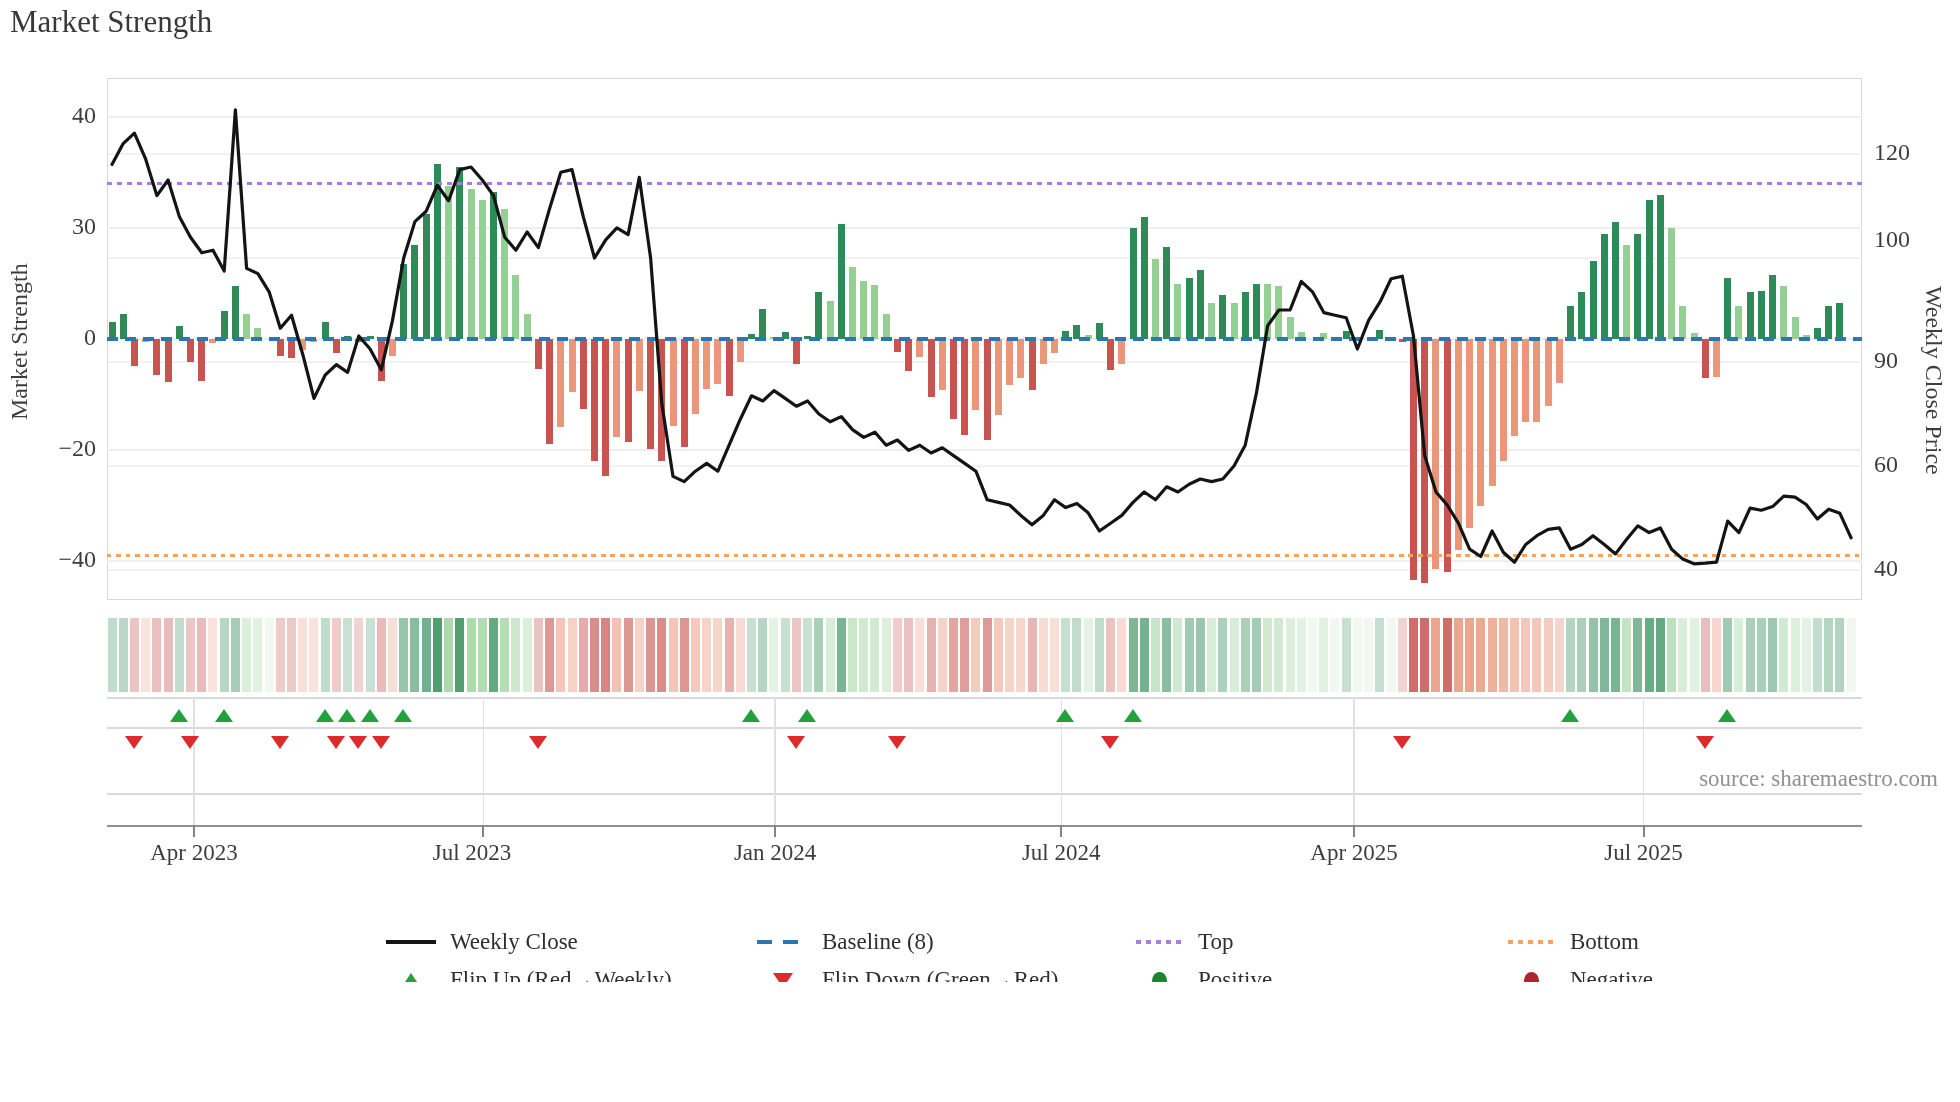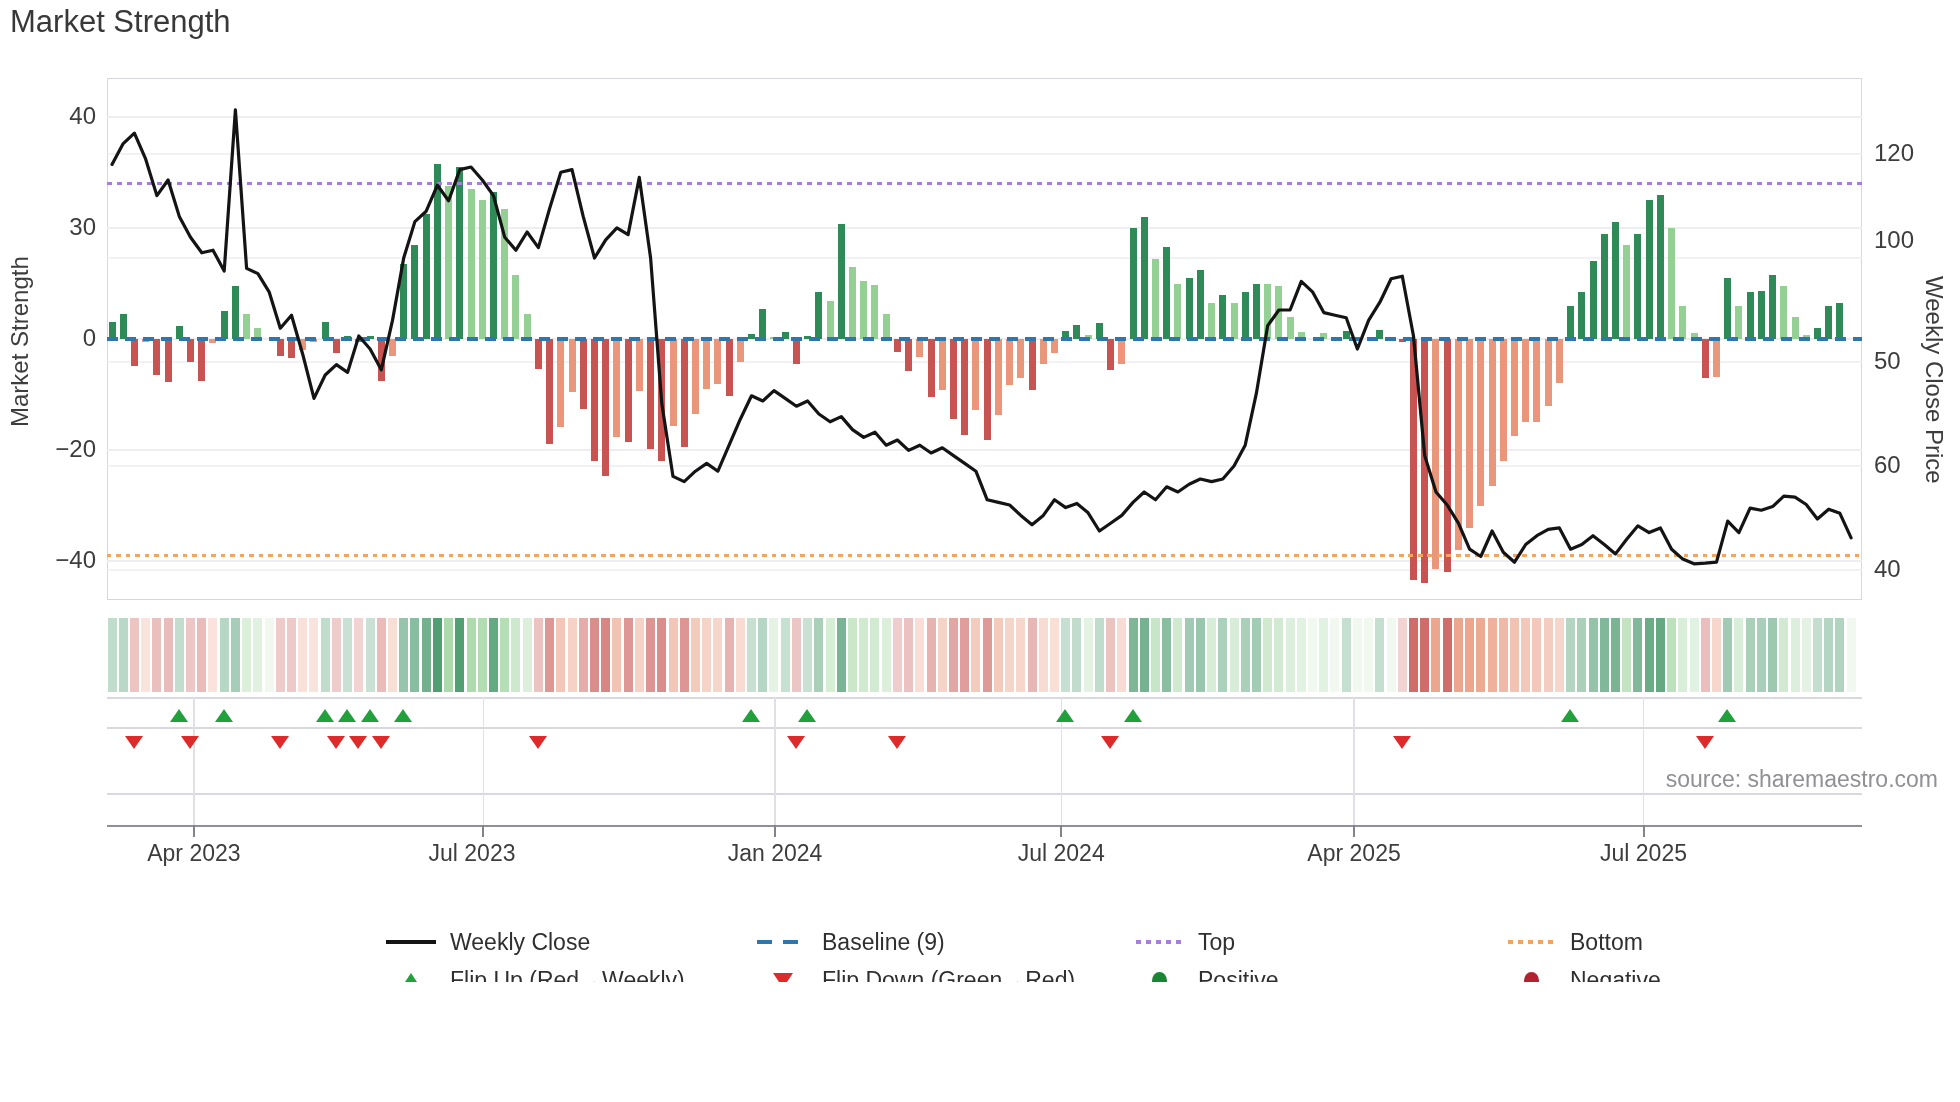--- a/index.html
+++ b/index.html
@@ -1,17 +1,17 @@
 <!DOCTYPE html>
 <html><head>
 <meta charset="utf-8">
 <style>
   html,body{margin:0;padding:0;background:#ffffff;}
   #stage{position:relative;width:1960px;height:982px;background:#ffffff;overflow:hidden;
-         font-family:Liberation Sans, sans-serif;}
+         font-family:Liberation Serif, serif;}
   .abs{position:absolute;}
   #page-title{left:10px;top:4px;font-size:31px;color:#383838;}
   .ylab{font-size:24px;color:#3d3d3d;display:flex;align-items:center;justify-content:center;}
   #ylab-left{left:6px;top:212px;height:260px;writing-mode:vertical-rl;transform:rotate(180deg);}
   #ylab-right{left:1920px;top:240px;height:280px;writing-mode:vertical-rl;}
   #main-panel{left:107px;top:78px;width:1755px;height:522px;border:1.2px solid #d7d7dd;box-sizing:border-box;}
   .gridline-h{height:1.4px;background:#ededf2;}
   .gridline-v{width:1.4px;background:#e0e0e6;}
   .tick-label{font-size:24px;color:#3d3d3d;}
   .left-tick{width:66px;text-align:right;}
@@ -47,21 +47,21 @@
       <div class="gridline-h" style="position: absolute; left: 107px; top: 361.3px; width: 1755px; opacity: 0.7;"></div>
       <div class="gridline-h" style="position: absolute; left: 107px; top: 465.3px; width: 1755px; opacity: 0.7;"></div>
       <div class="gridline-h" style="position: absolute; left: 107px; top: 569.3px; width: 1755px; opacity: 0.7;"></div>
       <div class="tick-label left-tick" style="position: absolute; left: 30px; top: 102px;">40</div>
       <div class="tick-label left-tick" style="position: absolute; left: 30px; top: 213px;">30</div>
       <div class="tick-label left-tick" style="position: absolute; left: 30px; top: 324px;">0</div>
       <div class="tick-label left-tick" style="position: absolute; left: 30px; top: 435px;">−20</div>
       <div class="tick-label left-tick" style="position: absolute; left: 30px; top: 546px;">−40</div>
       <div class="tick-label" style="position: absolute; left: 1874px; top: 139px;">120</div>
       <div class="tick-label" style="position: absolute; left: 1874px; top: 226px;">100</div>
-      <div class="tick-label" style="position: absolute; left: 1874px; top: 347px;">50</div>
+      <div class="tick-label" style="position: absolute; left: 1874px; top: 347px;">90</div>
       <div class="tick-label" style="position: absolute; left: 1874px; top: 451px;">60</div>
       <div class="tick-label" style="position: absolute; left: 1874px; top: 555px;">40</div>
       <div class="heat-cell" style="position: absolute; left: 107.5px; top: 618px; width: 9px; height: 74px; background: rgb(46, 139, 87); opacity: 0.30625;"></div>
       <div class="heat-cell" style="position: absolute; left: 118.72px; top: 618px; width: 9px; height: 74px; background: rgb(46, 139, 87); opacity: 0.334375;"></div>
       <div class="heat-cell" style="position: absolute; left: 129.94px; top: 618px; width: 9px; height: 74px; background: rgb(199, 84, 80); opacity: 0.34;"></div>
       <div class="heat-cell" style="position: absolute; left: 141.16px; top: 618px; width: 9px; height: 74px; background: rgb(233, 150, 122); opacity: 0.259375;"></div>
       <div class="heat-cell" style="position: absolute; left: 152.38px; top: 618px; width: 9px; height: 74px; background: rgb(199, 84, 80); opacity: 0.37;"></div>
       <div class="heat-cell" style="position: absolute; left: 163.6px; top: 618px; width: 9px; height: 74px; background: rgb(199, 84, 80); opacity: 0.394375;"></div>
       <div class="heat-cell" style="position: absolute; left: 174.82px; top: 618px; width: 9px; height: 74px; background: rgb(46, 139, 87); opacity: 0.295;"></div>
       <div class="heat-cell" style="position: absolute; left: 186.04px; top: 618px; width: 9px; height: 74px; background: rgb(199, 84, 80); opacity: 0.32875;"></div>
@@ -417,21 +417,21 @@
       <div class="legend-item" style="position: absolute; left: 385px; top: 928px;">
         <div class="sw">
           <div style="width:50px;height:3.6px;background:#141414;"></div>
         </div>
         <div class="legend-label">Weekly Close</div>
       </div>
       <div class="legend-item" style="position: absolute; left: 757px; top: 928px;">
         <div class="sw">
           <div style="width:52px;height:4px;background:repeating-linear-gradient(90deg,#2e77ae 0 15px,transparent 15px 26px);"></div>
         </div>
-        <div class="legend-label">Baseline (9)</div>
+        <div class="legend-label">Baseline (8)</div>
       </div>
       <div class="legend-item" style="position: absolute; left: 1133px; top: 928px;">
         <div class="sw">
           <div style="width:46px;height:3.6px;background:repeating-linear-gradient(90deg,#a67ee3 0 5px,transparent 5px 10px);"></div>
         </div>
         <div class="legend-label">Top</div>
       </div>
       <div class="legend-item" style="position: absolute; left: 1505px; top: 928px;">
         <div class="sw">
           <div style="width:46px;height:3.6px;background:repeating-linear-gradient(90deg,#f4a460 0 5px,transparent 5px 10px);"></div>

